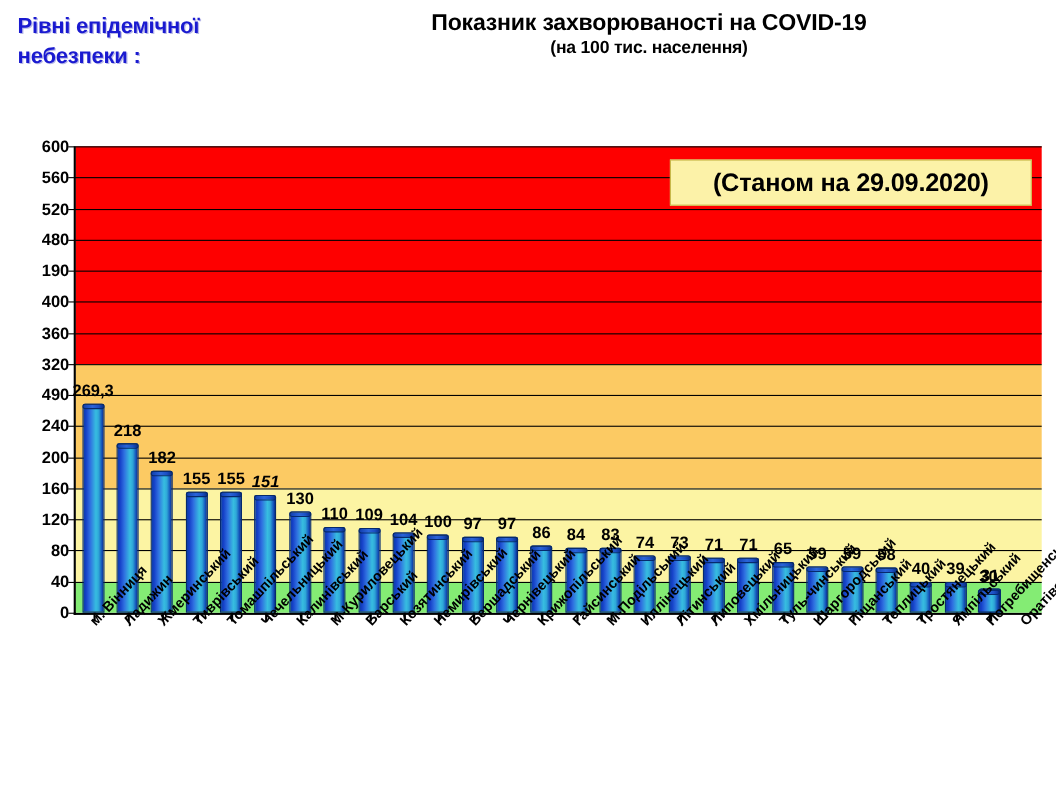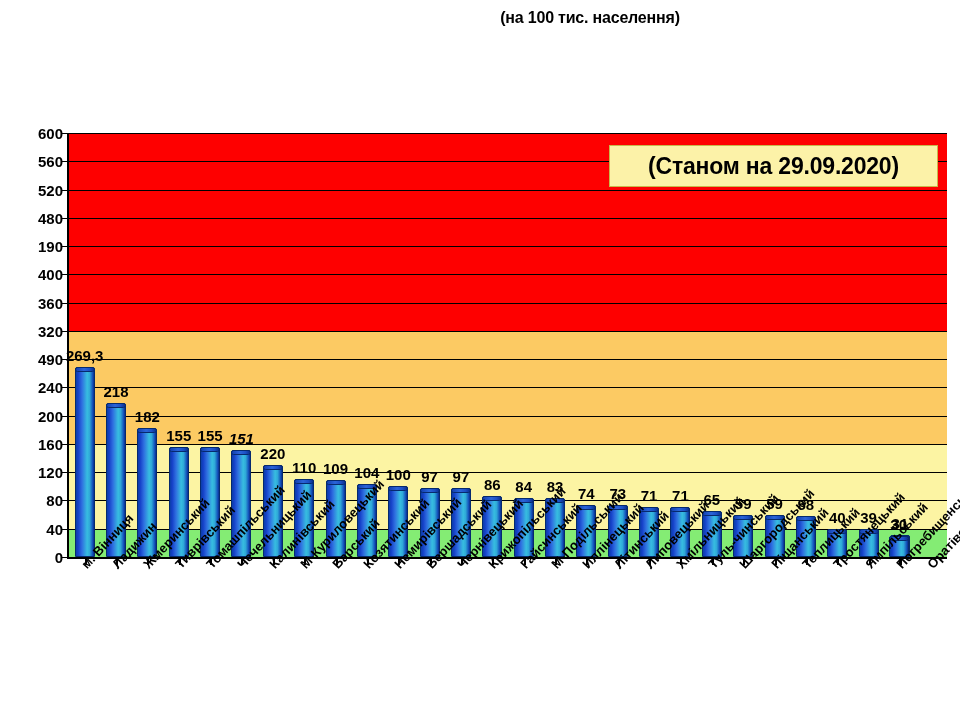--- a/index.html
+++ b/index.html
@@ -199,22 +199,24 @@
     color: #000;
     letter-spacing: -0.2px;
     box-sizing: border-box;
   }
 </style>
 </head>
 <body>
 
 <div id="header">
 
+  <div id="levels-heading">Рівні епідемічної небезпеки :</div>
 
   <div id="title-block">
+    <div id="title-line1">Показник захворюваності на COVID-19</div>
     <div id="title-line3">(на 100  тис. населення)</div>
   </div>
 </div>
 
 <div id="chart-area">
 
   <div id="plot">
 
     <div class="zone" id="zone-red" style="top: 0px; height: 197.867px; background: rgb(254, 0, 0);"></div>
     <div class="zone" id="zone-orange" style="top: 197.867px; height: 113.067px; background: rgb(252, 202, 99);"></div>
@@ -312,21 +314,21 @@
           <div class="bar" title="Чечельницький: 151" style="height: 106.707px;">
             <div class="bar-cap"></div>
           </div>
           <div class="bar-label" style="bottom: 110.707px;">151</div>
           <div class="xtick"></div>
         </div>
         <div class="bar-slot" style="left: 188.143px; width: 31.3571px;">
           <div class="bar" title="Калинівський: 130" style="height: 91.8667px;">
             <div class="bar-cap"></div>
           </div>
-          <div class="bar-label" style="bottom: 95.8667px;">220</div>
+          <div class="bar-label" style="bottom: 95.8667px;">130</div>
           <div class="xtick"></div>
         </div>
         <div class="bar-slot" style="left: 219.5px; width: 31.3571px;">
           <div class="bar" title="М-Куриловецький: 110" style="height: 77.7333px;">
             <div class="bar-cap"></div>
           </div>
           <div class="bar-label" style="bottom: 81.7333px;">110</div>
           <div class="xtick"></div>
         </div>
         <div class="bar-slot" style="left: 250.857px; width: 31.3571px;">

